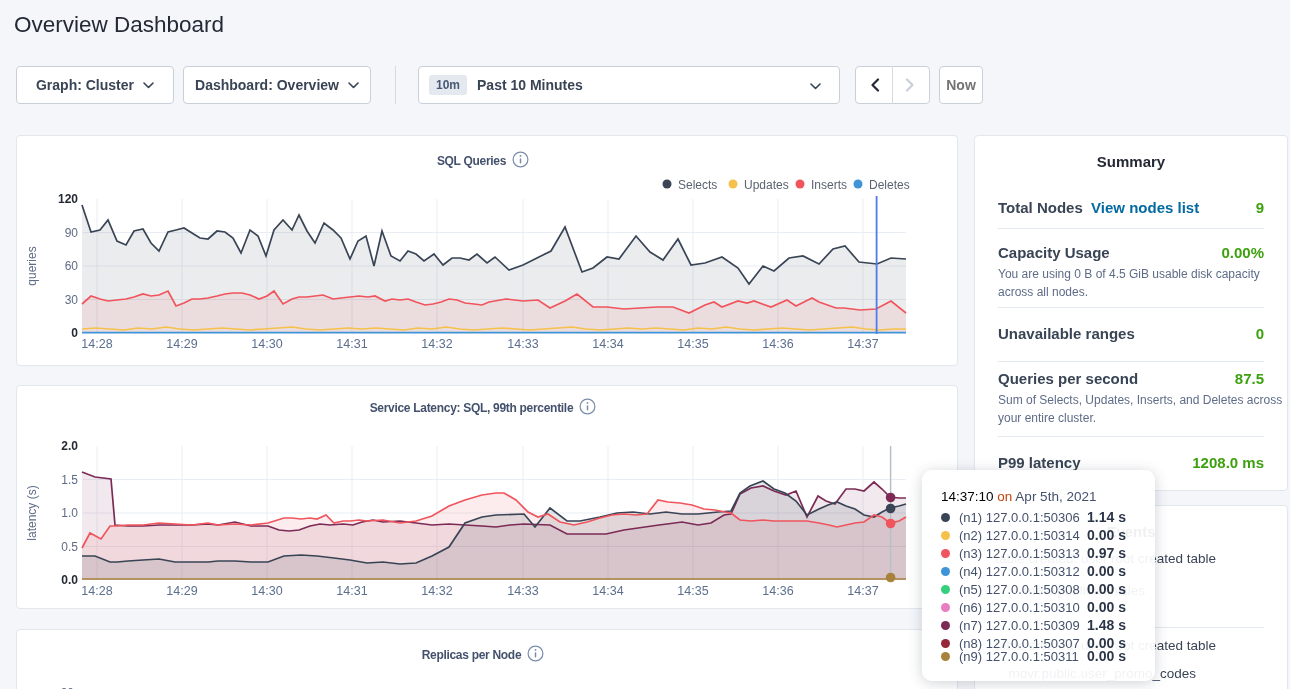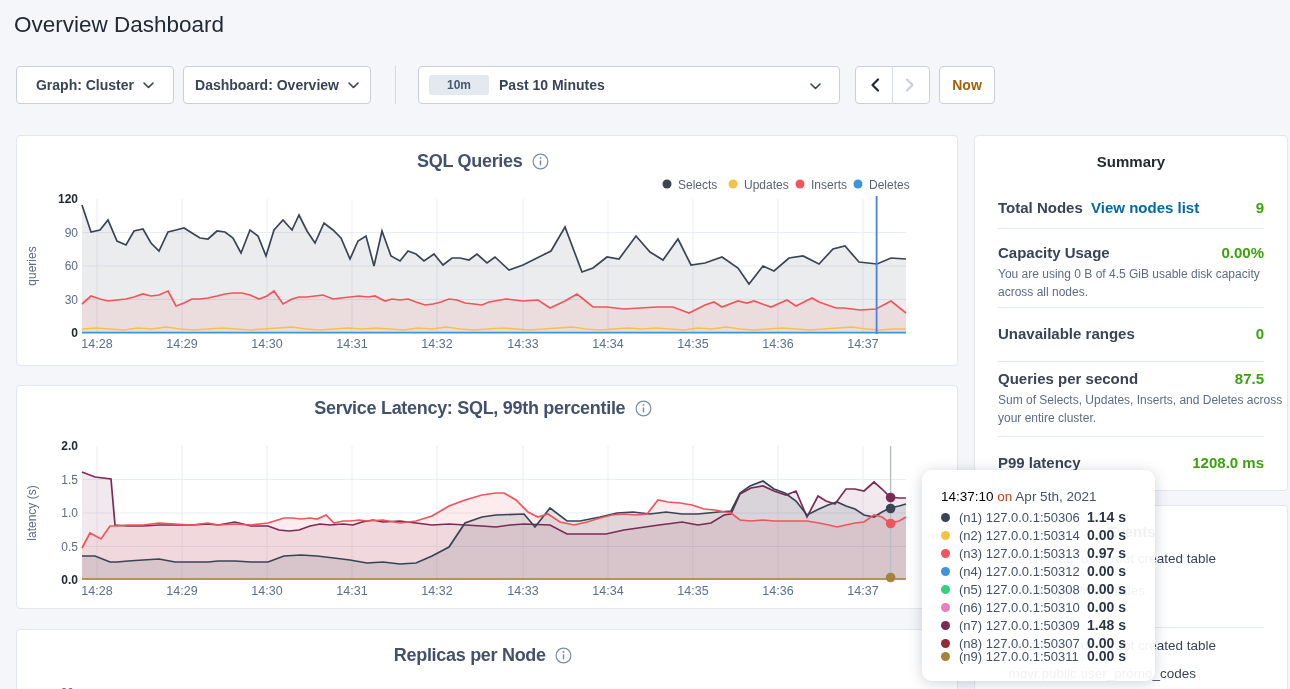--- a/index.html
+++ b/index.html
@@ -1,54 +1,54 @@
 <!DOCTYPE html>
 <html><head><meta charset="utf-8"><style>
 *{margin:0;padding:0;box-sizing:border-box}
 html,body{width:1290px;height:689px;overflow:hidden;background:#f4f6fa;font-family:"Liberation Sans",sans-serif;position:relative}
 .card{position:absolute;background:#fff;border:1px solid #e2e7ee;border-radius:4px}
 .btn{position:absolute;background:#fff;border:1px solid #c9d0d9;border-radius:4px;height:38px;top:66px;display:flex;align-items:center;justify-content:center;font-size:14px;font-weight:bold;color:#394455}
 h1{position:absolute;left:14px;top:12px;font-size:22.5px;font-weight:normal;color:#242a35;letter-spacing:0px}
-.ctitle{position:absolute;width:934px;left:16px;text-align:center;font-size:18px;font-weight:bold;color:#44516d;letter-spacing:-0.3px}
+.ctitle{position:absolute;width:934px;left:16px;text-align:center;font-size:12px;font-weight:bold;color:#44516d;letter-spacing:-0.3px}
 .sumrow{position:absolute;left:998px;width:266px;font-size:15px;font-weight:bold;color:#394455}
 .sumrow .grn{float:right;color:#3da10f}
 .subtxt{position:absolute;left:998px;width:290px;font-size:12px;color:#5f6c87;line-height:18px;font-weight:normal;white-space:nowrap}
 .sdiv{position:absolute;left:998px;width:266px;border-top:1px solid #e4e9ef}
 .trow{position:absolute;left:941px;width:220px;height:18px;font-size:13px;color:#44516b;white-space:nowrap}
 .tdot{display:inline-block;width:9px;height:9px;border-radius:50%;margin-right:9px;vertical-align:0px}
 .tlab{display:inline-block;width:128px}
 .tval{font-weight:bold;color:#2c3648;font-size:14px}
 .ev{position:absolute;font-size:13.5px;color:#394455;white-space:nowrap}
 </style></head><body>
 <h1>Overview Dashboard</h1>
 
 <div class="btn" style="left:16px;width:158px">Graph: Cluster<svg width="11" height="7" viewBox="0 0 11 7" style="margin-left:9px">
       <path d="M1 1 L5.5 5.5 L10 1" fill="none" stroke="#394455" stroke-width="1.6" stroke-linecap="round" stroke-linejoin="round"></path>
     </svg></div>
 <div class="btn" style="left:183px;width:188px">Dashboard: Overview<svg width="11" height="7" viewBox="0 0 11 7" style="margin-left:9px">
       <path d="M1 1 L5.5 5.5 L10 1" fill="none" stroke="#394455" stroke-width="1.6" stroke-linecap="round" stroke-linejoin="round"></path>
     </svg></div>
 <div style="position:absolute;left:395px;top:66px;height:38px;border-left:1px solid #d5dae2"></div>
 <div class="btn" style="left:418px;width:422px;justify-content:flex-start;padding-left:10px">
-  <span style="background:#e4e9f0;border-radius:3px;font-size:12px;padding:3px 18px;color:#475872">10m</span>
+  <span style="background:#e4e9f0;border-radius:3px;font-size:12px;padding:3px 7px;color:#475872">10m</span>
   <span style="margin-left:10px">Past 10 Minutes</span>
   <svg width="11" height="7" viewBox="0 0 11 7" style="position:absolute;right:18px;top:16px">
       <path d="M1 1 L5.5 5.5 L10 1" fill="none" stroke="#394455" stroke-width="1.6" stroke-linecap="round" stroke-linejoin="round"></path>
     </svg>
 </div>
 <div class="btn" style="left:855px;width:75px;padding:0">
   <svg width="10" height="14" viewBox="0 0 10 14">
       <path d="M8 1.5 L2.5 7 L8 12.5" fill="none" stroke="#242a35" stroke-width="2.2" stroke-linecap="round" stroke-linejoin="round"></path>
     </svg>
   <div style="width:1px;height:38px;background:#d5dae2;margin:0 12px"></div>
   <svg width="10" height="14" viewBox="0 0 10 14">
       <path d="M2 1.5 L7.5 7 L2 12.5" fill="none" stroke="#c9d0da" stroke-width="2.2" stroke-linecap="round" stroke-linejoin="round"></path>
     </svg>
 </div>
-<div class="btn" style="left:939px;width:56px;color:#a16207">Now</div>
+<div class="btn" style="left:939px;width:44px;color:#737373">Now</div>
 
 <div class="card" style="left:16px;top:135px;width:942px;height:231px"></div>
 <div class="card" style="left:16px;top:385px;width:942px;height:224px"></div>
 <div class="card" style="left:16px;top:629px;width:942px;height:80px"></div>
 <div style="position:absolute;left:60px;top:686px;width:14px;text-align:right;font-size:12px;color:#5f6c87;overflow:hidden;height:3px">90</div>
 <div class="card" style="left:974px;top:135px;width:314px;height:356px"></div>
 <div class="card" style="left:974px;top:505px;width:314px;height:204px"></div>
 <div class="ctitle" style="top:151px">SQL Queries &nbsp;<svg width="17" height="17" viewBox="0 0 17 17" style="vertical-align:-3px">
       <circle cx="8.5" cy="8.5" r="7.4" fill="none" stroke="#7b8cab" stroke-width="1.2"></circle>
       <rect x="7.75" y="7.2" width="1.5" height="5.2" rx="0.7" fill="#7b8cab"></rect>

